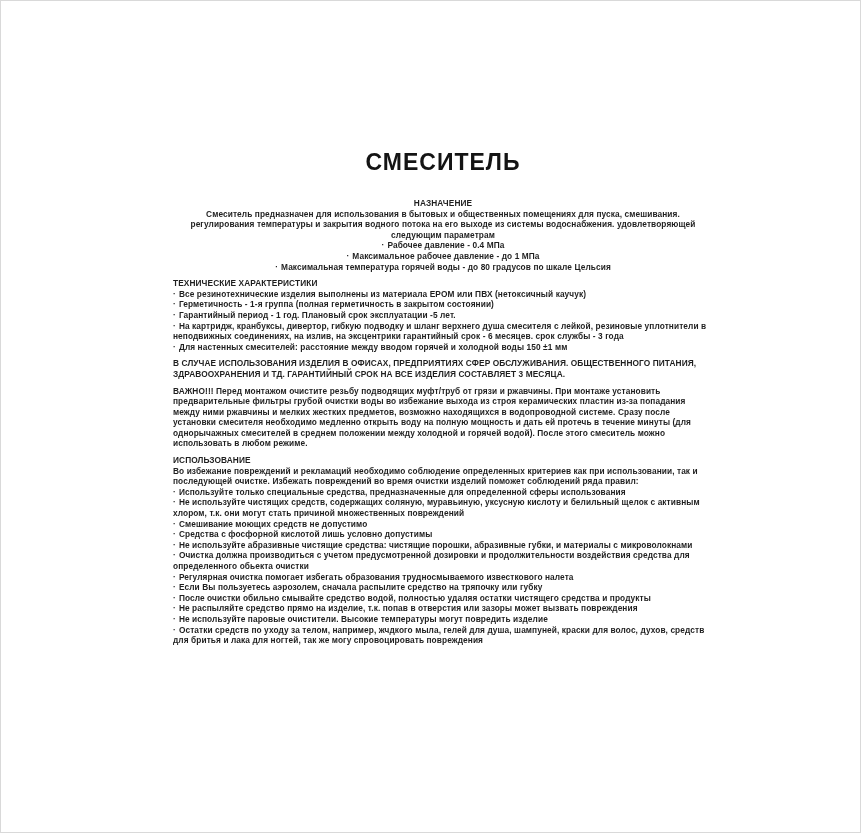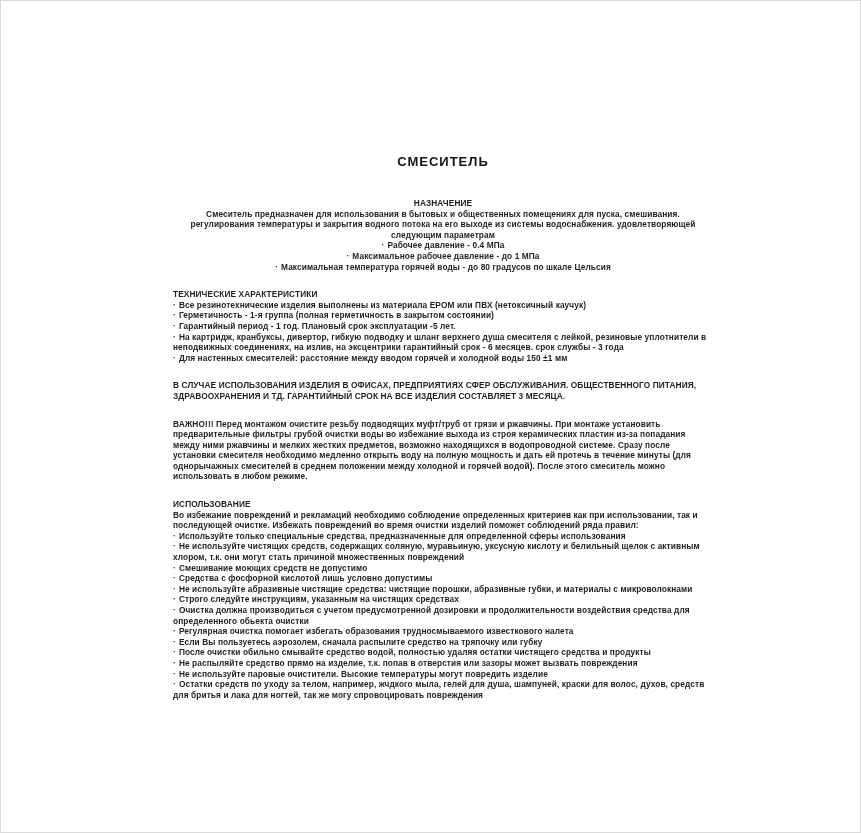--- a/index.html
+++ b/index.html
@@ -24,28 +24,28 @@
     top: 151px;
     width: 540px;
     color: #1f1f1f;
     font-size: 8.3px;
     line-height: 10.6px;
     font-weight: 700;
     letter-spacing: 0.1px;
   }
   .title {
     text-align: center;
-    font-size: 13px;
+    font-size: 23px;
     line-height: 20px;
     font-weight: 800;
     letter-spacing: 1px;
     color: #141414;
     margin: 0 0 26px 0;
   }
-  .section { margin-top: 17px; }
+  .section { margin-top: 6px; }
   .section.first { margin-top: 0; text-align: center; }
   .heading { }
   .para { }
   .bullet { }
   .bullet .marker {
     display: inline-block;
     margin-right: 3px;
   }
 </style>
 </head>
@@ -77,21 +77,20 @@
           <div class="para">ВАЖНО!!! Перед монтажом очистите резьбу подводящих муфт/труб от грязи и ржавчины. При монтаже установить предварительные фильтры грубой очистки воды во избежание выхода из строя керамических пластин из-за попадания между ними ржавчины и мелких жестких предметов, возможно находящихся в водопроводной системе. Сразу после установки смесителя необходимо медленно открыть воду на полную мощность и дать ей протечь в течение минуты (для однорычажных смесителей в среднем положении между холодной и горячей водой). После этого смеситель можно использовать в любом режиме.</div>
         </div>
         <div class="section">
           <div class="heading">ИСПОЛЬЗОВАНИЕ</div>
           <div class="para">Во избежание повреждений и рекламаций необходимо соблюдение определенных критериев как при использовании, так и последующей очистке. Избежать повреждений во время очистки изделий поможет соблюдений ряда правил:</div>
           <div class="bullet"><span class="marker">·</span><span>Используйте только специальные средства, предназначенные для определенной сферы использования</span></div>
           <div class="bullet"><span class="marker">·</span><span>Не используйте чистящих средств, содержащих соляную, муравьиную, уксусную кислоту и белильный щелок с активным хлором, т.к. они могут стать причиной множественных повреждений</span></div>
           <div class="bullet"><span class="marker">·</span><span>Смешивание моющих средств не допустимо</span></div>
           <div class="bullet"><span class="marker">·</span><span>Средства с фосфорной кислотой лишь условно допустимы</span></div>
           <div class="bullet"><span class="marker">·</span><span>Не используйте абразивные чистящие средства: чистящие порошки, абразивные губки, и материалы с микроволокнами</span></div>
-          <div class="bullet"><span class="marker">·</span><span>Строго следуйте инструкциям, указанным на чистящих средствах</span></div>
           <div class="bullet"><span class="marker">·</span><span>Очистка должна производиться с учетом предусмотренной дозировки и продолжительности воздействия средства для определенного обьекта очистки</span></div>
           <div class="bullet"><span class="marker">·</span><span>Регулярная очистка помогает избегать образования трудносмываемого известкового налета</span></div>
           <div class="bullet"><span class="marker">·</span><span>Если Вы пользуетесь аэрозолем, сначала распылите средство на тряпочку или губку</span></div>
           <div class="bullet"><span class="marker">·</span><span>После очистки обильно смывайте средство водой, полностью удаляя остатки чистящего средства и продукты</span></div>
           <div class="bullet"><span class="marker">·</span><span>Не распыляйте средство прямо на изделие, т.к. попав в отверстия или зазоры может вызвать повреждения</span></div>
           <div class="bullet"><span class="marker">·</span><span>Не используйте паровые очистители. Высокие температуры могут повредить изделие</span></div>
           <div class="bullet"><span class="marker">·</span><span>Остатки средств по уходу за телом, например, жчдкого мыла, гелей для душа, шампуней, краски для волос, духов, средств для бритья и лака для ногтей, так же могу спровоцировать повреждения</span></div>
         </div>
       </div>
   </div>

